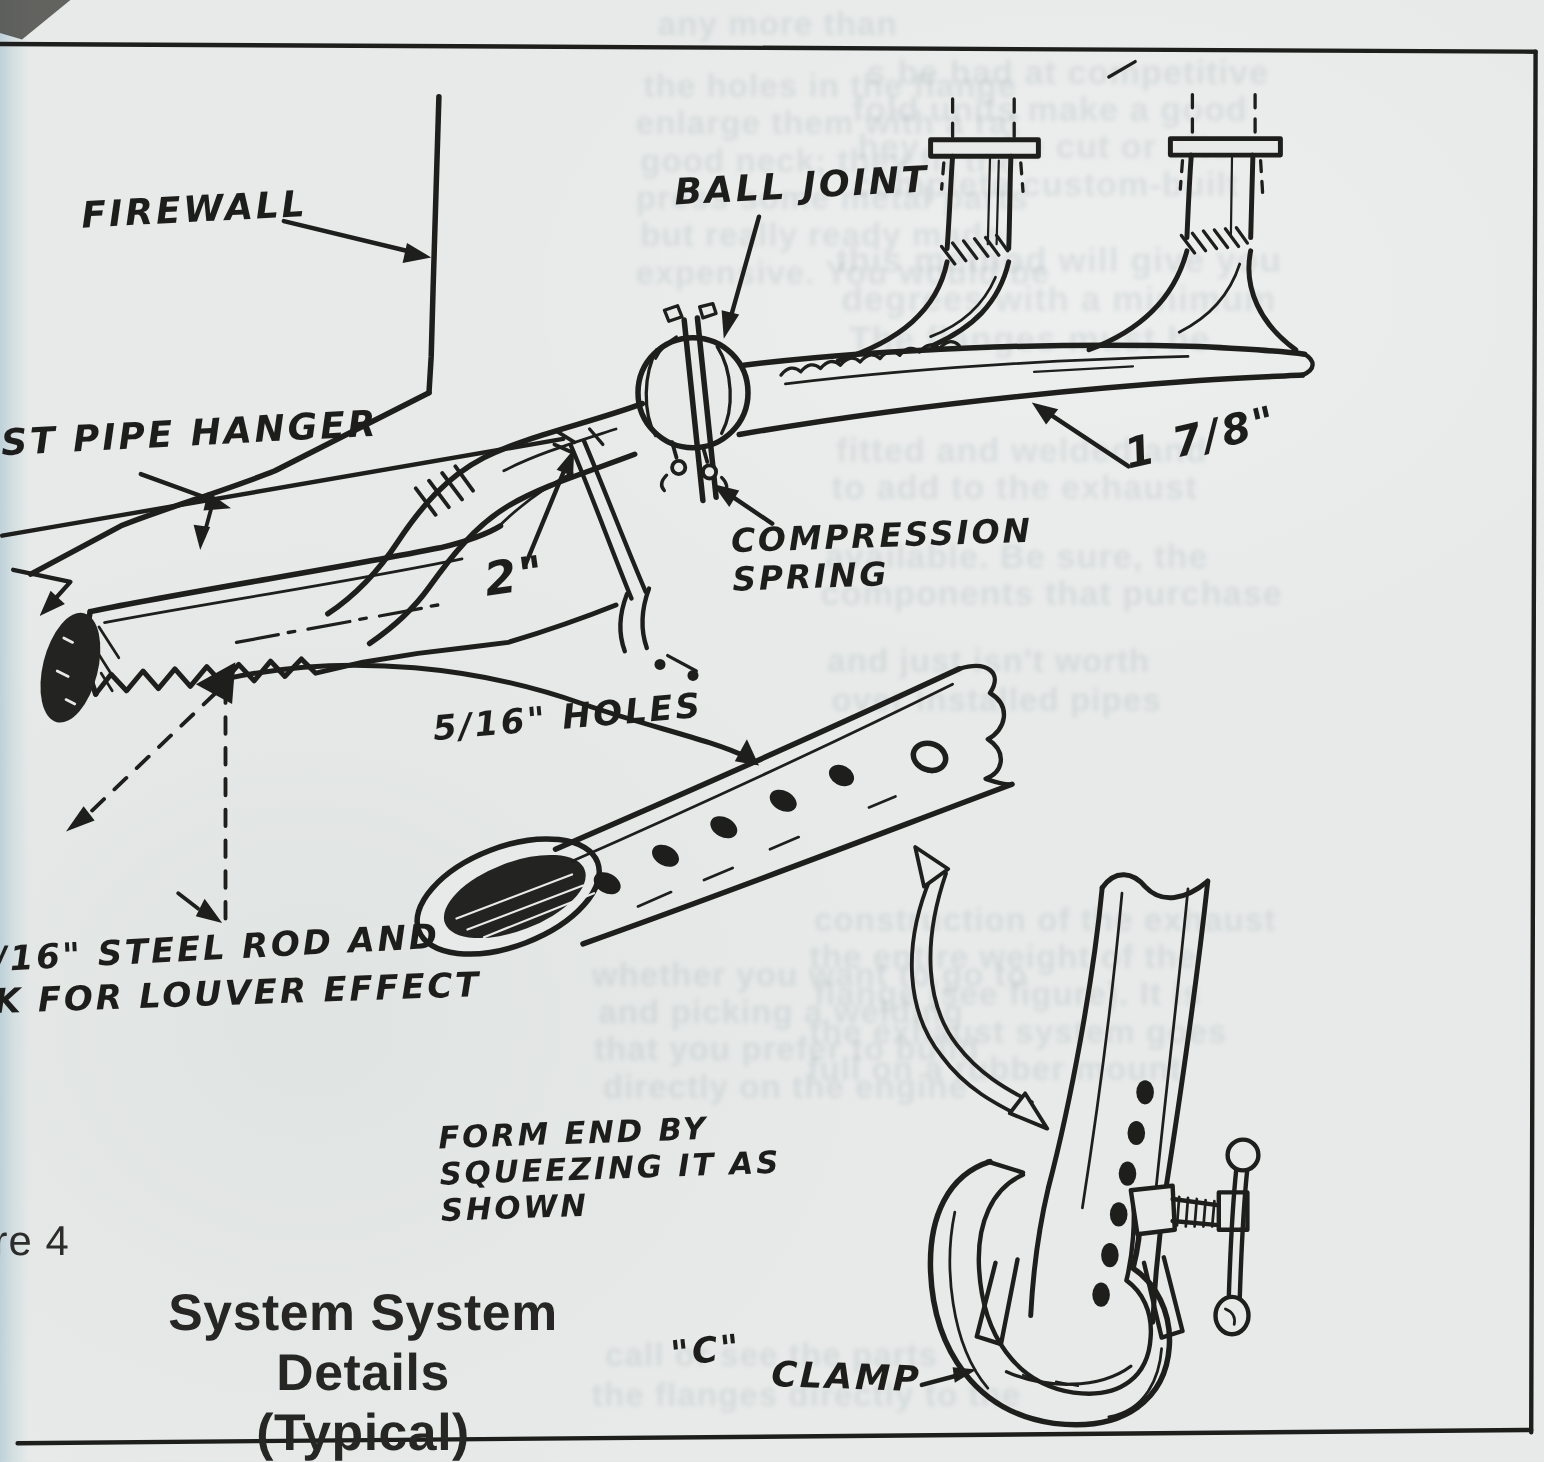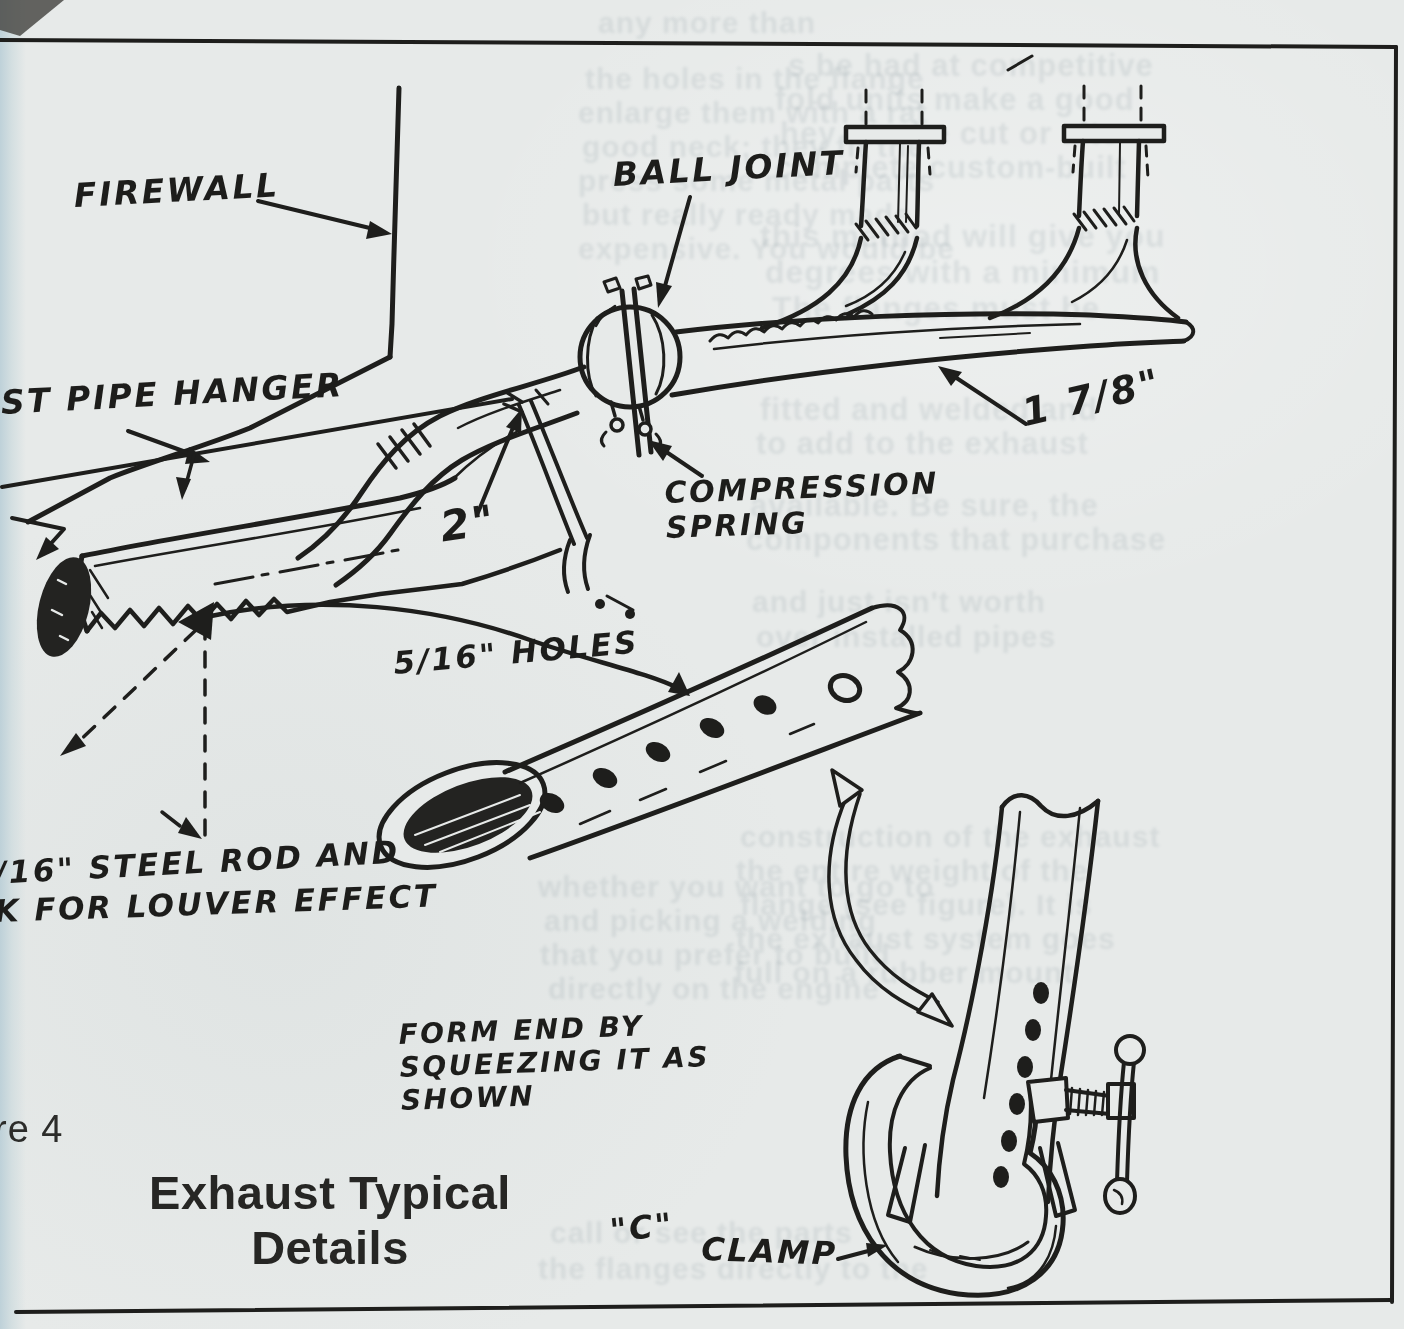--- a/index.html
+++ b/index.html
@@ -336,16 +336,17 @@
     <span class="ln">SQUEEZING IT AS</span>
     <span class="ln">SHOWN</span>
   </div>
 
   <div class="hand" style="left:608px;top:1212px;font-size:32px;transform:rotate(-6deg);">"C"</div>
   <div class="hand" style="left:702px;top:1230px;font-size:32px;transform:rotate(2deg);">CLAMP</div>
 
   <div class="fignum">re 4</div>
 
   <div class="caption">
-    <div>Exhaust Typical Details</div>
+    <div>System System Details</div>
+    <div>(Typical)</div>
   </div>
 
 </div>
 
 </body></html>

